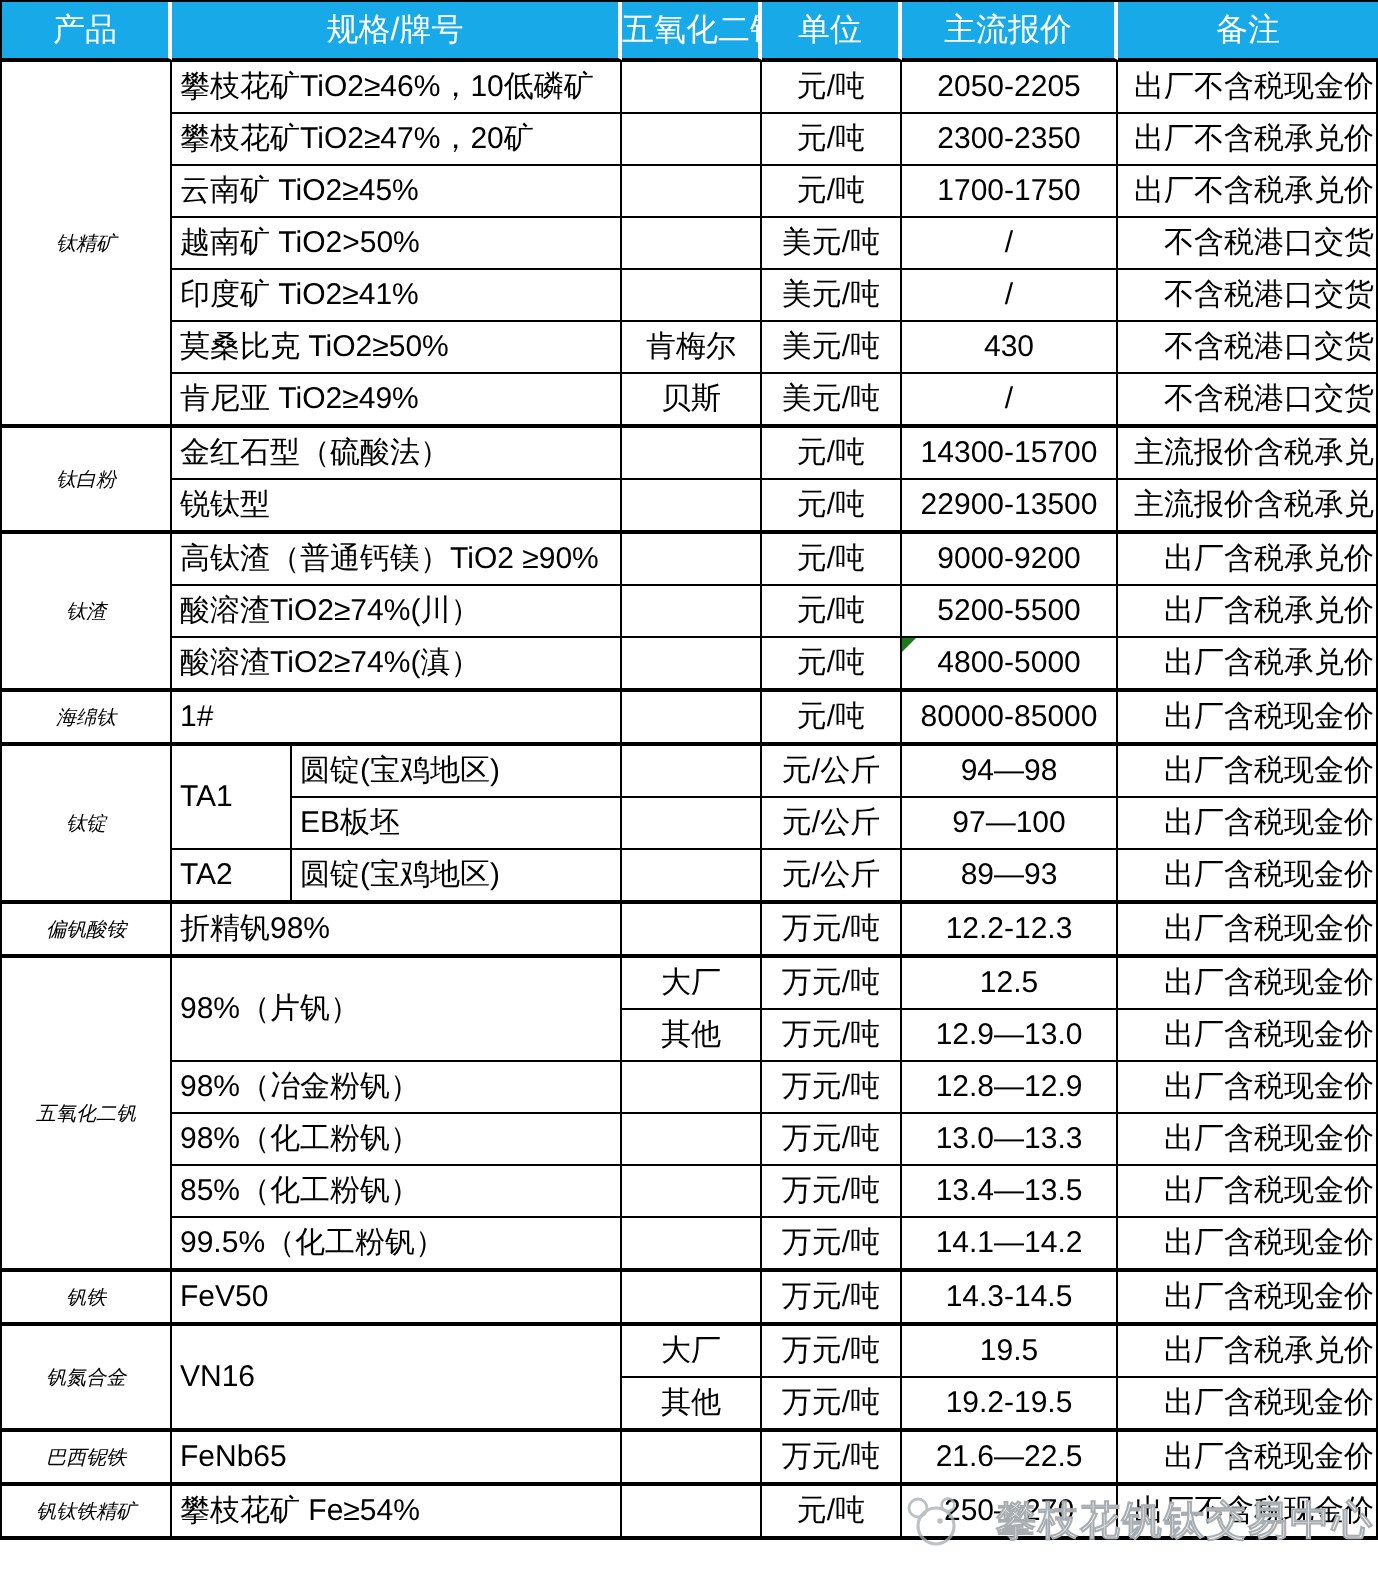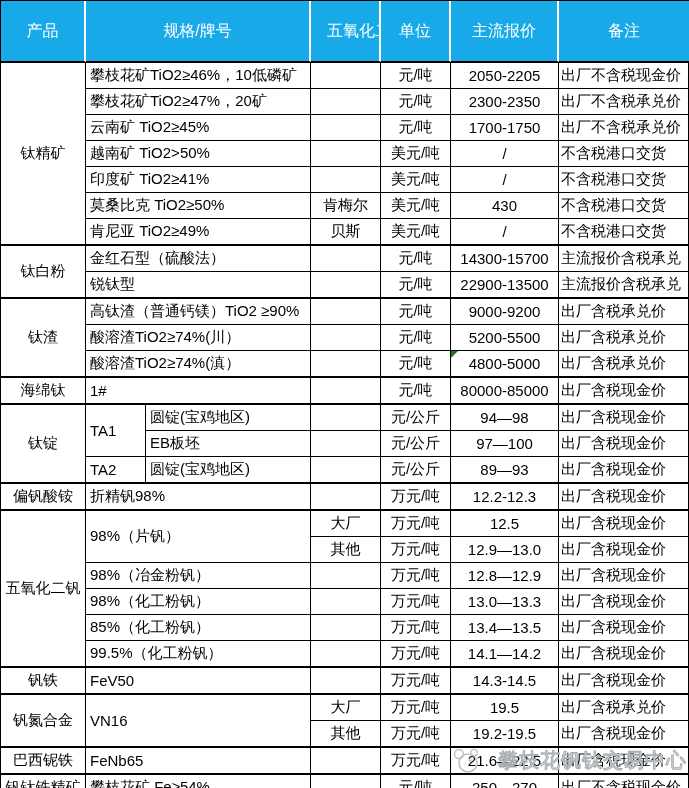--- a/index.html
+++ b/index.html
@@ -7,34 +7,34 @@
     width:689px;height:788px;position:relative;overflow:hidden;
     font-family:"Liberation Sans","DejaVu Sans",sans-serif;
     color:#000;
   }
   table{
     border-spacing:0;border:1px solid #000;table-layout:fixed;
     width:688px;margin:0;
   }
   th{
     background:var(--header-bg,#18A9E8);color:var(--header-text,#fff);
-    font-size:16px;font-weight:normal;height:28px;padding:16px;
+    font-size:16px;font-weight:normal;height:28px;padding:0;
     border-right:2px solid #fff;border-bottom:1px solid #000;
     white-space:nowrap;overflow:hidden;
   }
   th:last-child{border-right:none;margin-left:24px;}
   td{
     height:25px;padding:0;font-size:15px;text-align:center;vertical-align:middle;
     border-right:1px solid #000;border-bottom:1px solid #000;
     white-space:nowrap;overflow:hidden;position:relative;
   }
   tr.group-start td{border-top:1px solid #000;}
   td.c-spec{text-align:left;padding:0 2px 0 4px;}
-  td.c-note{text-align:left;padding:0 1px 0 2px;}
-  td.c-product{font-size:15px;}
+  td.c-note{text-align:right;padding:0 1px 0 2px;}
+  td.c-product{font-size:10px;font-style:italic;}
   .green-marker{
     position:absolute;top:0;left:0;width:0;height:0;
     border-top:7px solid var(--green-marker,#1a7a1a);
     border-right:7px solid transparent;
   }
   .watermark{
     position:absolute;left:450px;top:742px;height:36px;
     display:flex;align-items:center;gap:16px;pointer-events:none;
   }
   .watermark .wm-text{

